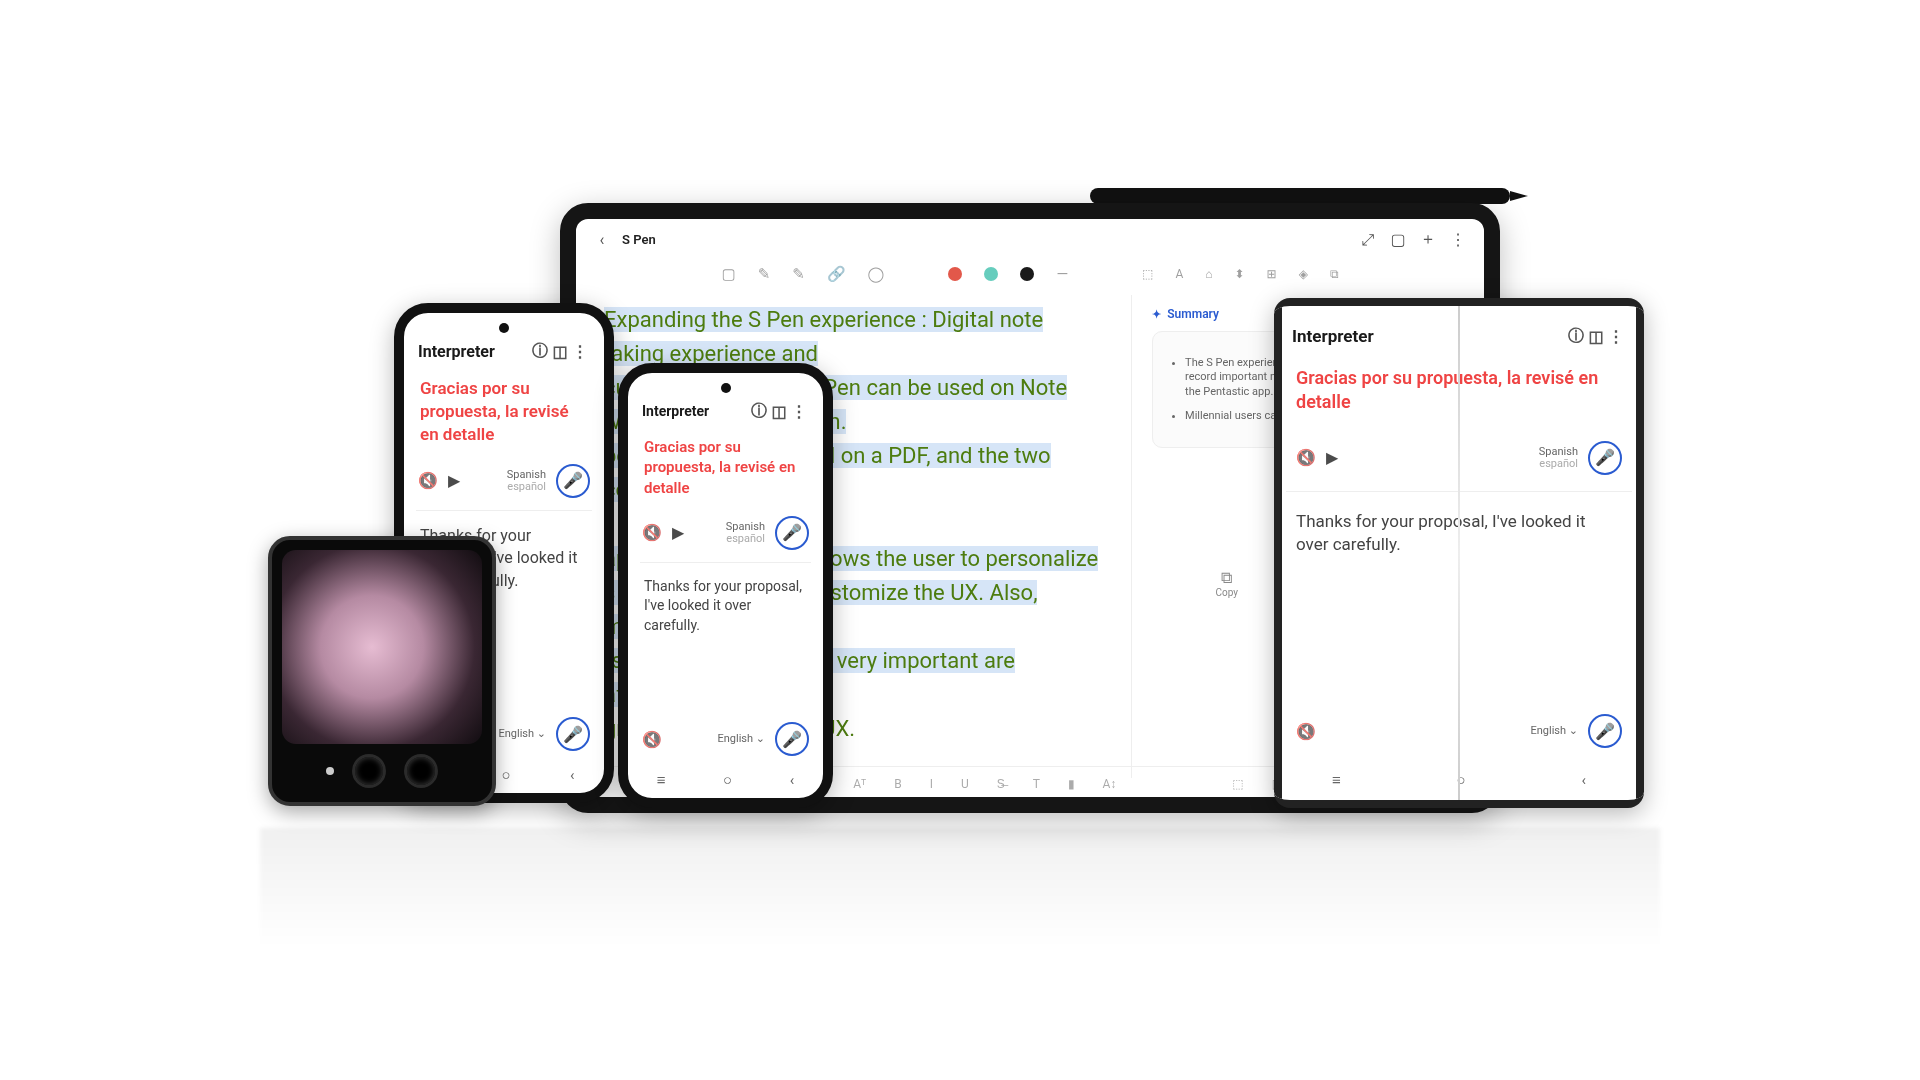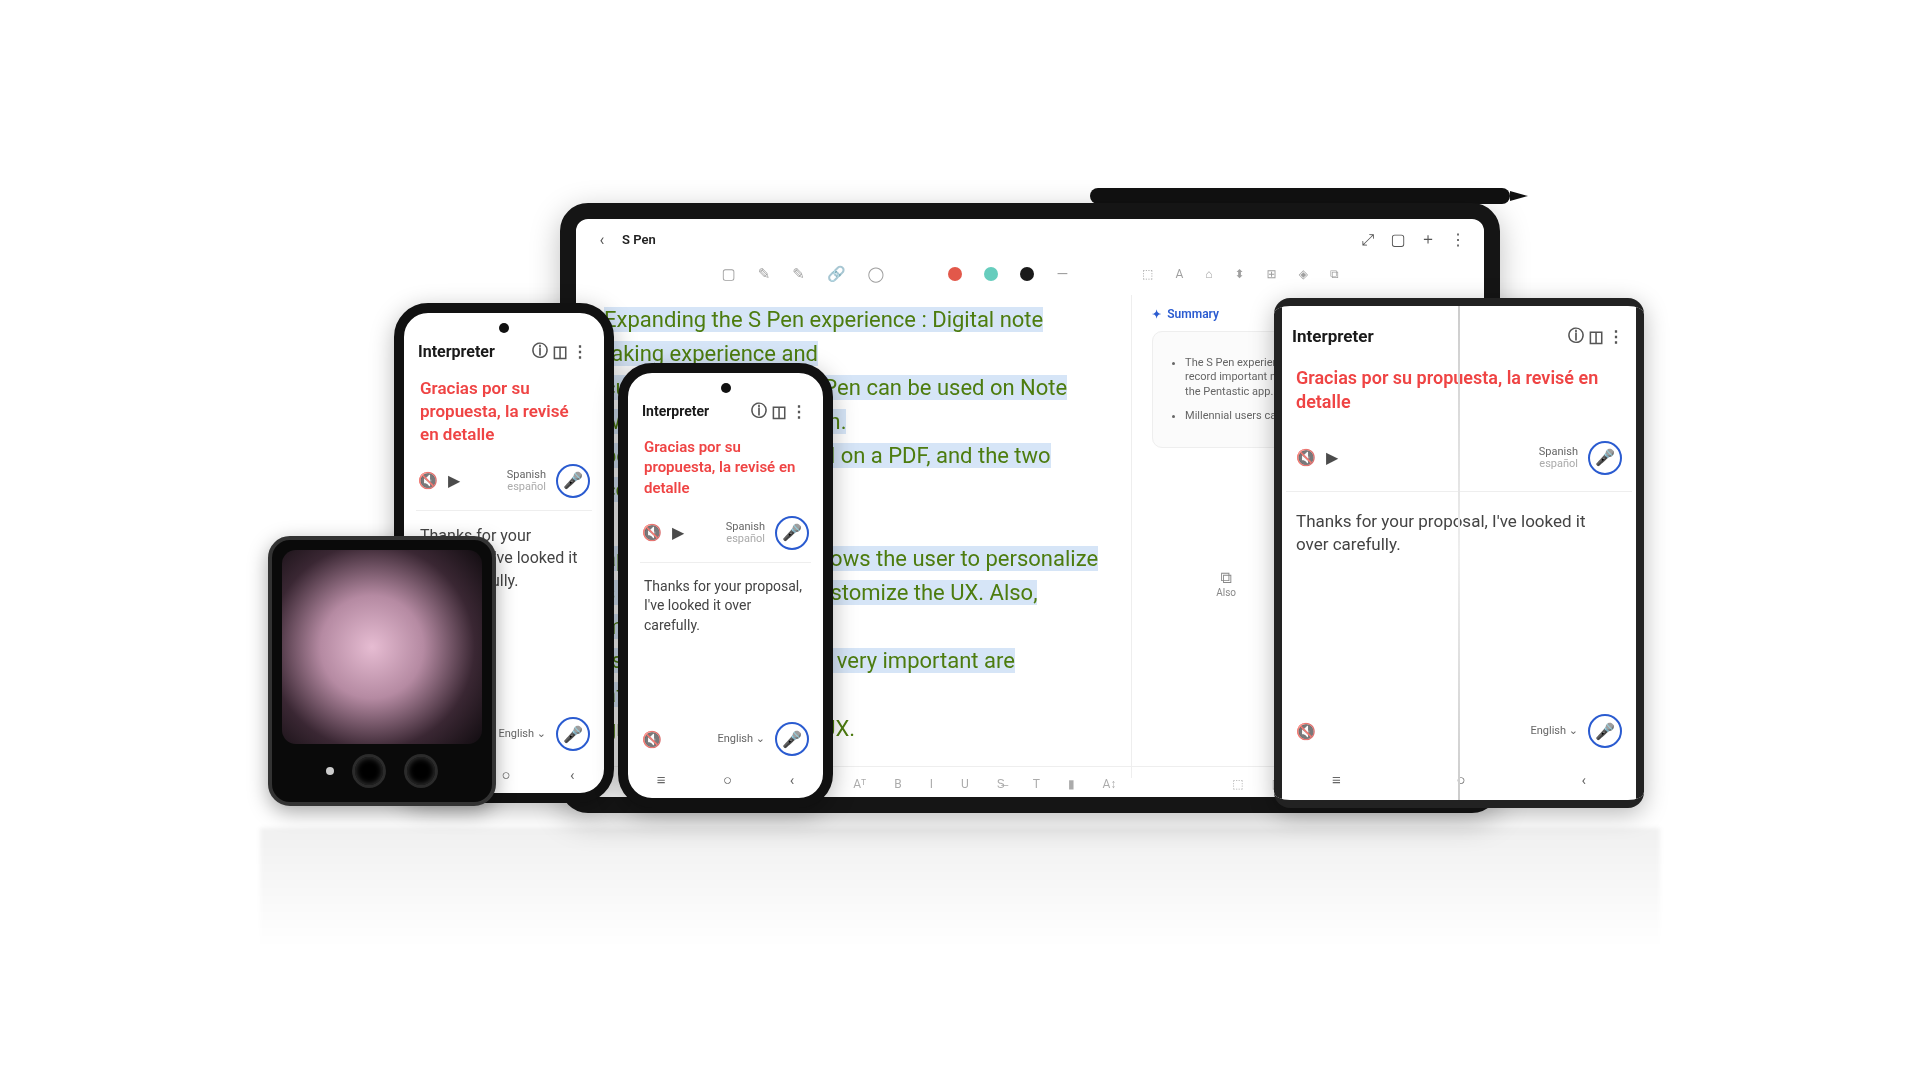--- a/index.html
+++ b/index.html
@@ -251,21 +251,21 @@
         <div class="sum-title">Summary</div>
         <div class="card" style="margin-top:10px;">
           <ul>
             <li>The S Pen experience is expanding with n... write and record important notes on a PD... S Pen menu with the Pentastic app.</li>
             <li>Millennial users can also design their own...</li>
           </ul>
         </div>
         <div class="tab-summary-actions">
           <div>
             <div style="font-size:16px">⧉</div>
-            <div>Also</div>
+            <div>Copy</div>
           </div>
           <div>
             <div style="font-size:16px">⟲</div>
             <div>Replace</div>
           </div>
         </div>
       </div>
     </div>
     <div class="tab-bottombar">
       <span class="ico-sm">≣</span>

